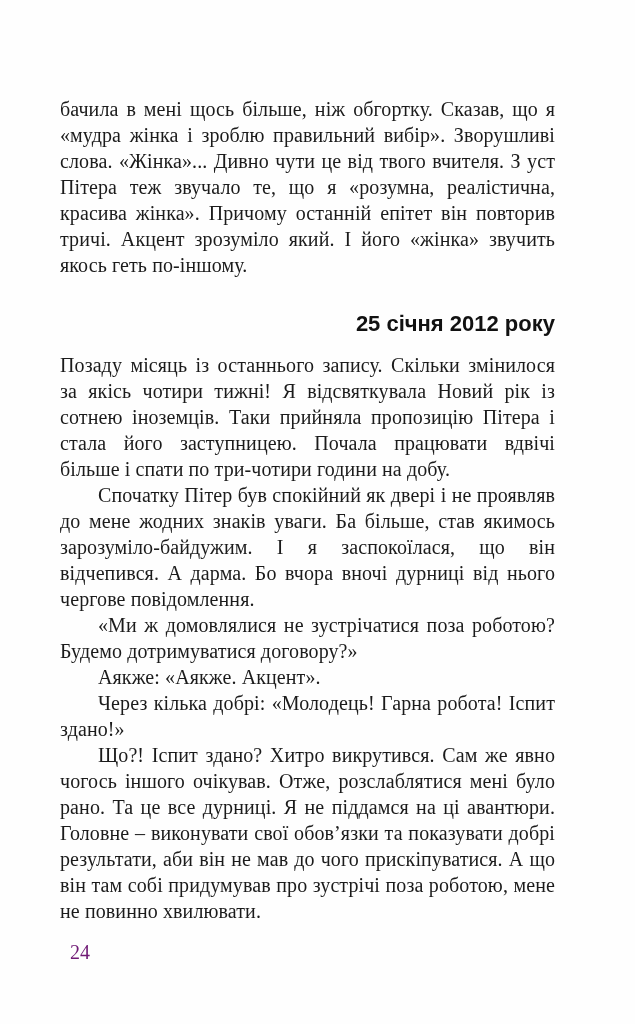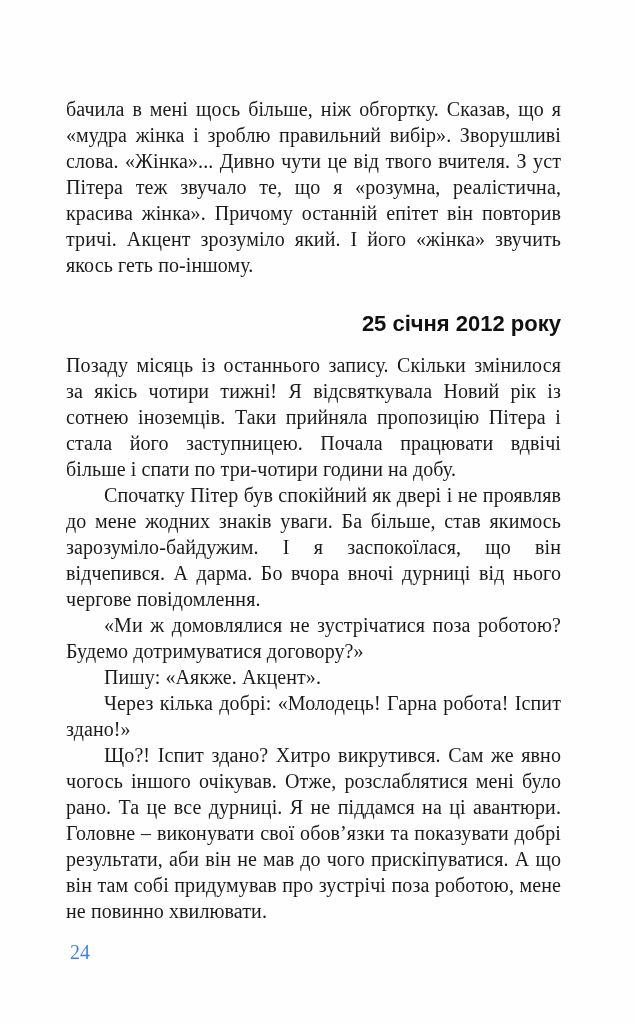--- a/index.html
+++ b/index.html
@@ -12,21 +12,21 @@
     width: 635px;
     height: 1024px;
     background: #fefefe;
     overflow: hidden;
     font-family: "Liberation Serif", "DejaVu Serif", serif;
     color: #1b1b1b;
   }
   .text-block {
     position: absolute;
     top: 96px;
-    left: 66px;
+    left: 60px;
     width: 495px;
   }
   .text-block p {
     margin: 0;
     font-size: 20px;
     line-height: 26px;
     text-align: justify;
     letter-spacing: 0.1px;
   }
   .text-block p.indent {
@@ -42,40 +42,40 @@
     color: #111111;
   }
   .italic {
   }
   .page-number {
     position: absolute;
     left: 70px;
     top: 939px;
     font-size: 20px;
     line-height: 26px;
-    color: #3b82f6;
+    color: #701a75;
   }
 </style>
 </head>
 <body>
 
 <div class="page">
   <div class="text-block">
 
     <p>бачила в мені щось більше, ніж обгортку. Сказав, що я «мудра жінка і зроблю правильний вибір». Зворушливі слова. «Жінка»... Дивно чути це від твого вчителя. З уст Пітера теж звучало те, що я «розумна, реалістична, красива жінка». Причому останній епітет він повторив тричі. Акцент зрозуміло який. І його «жінка» звучить якось геть по-іншому.</p>
 
     <div class="entry-heading">25 січня 2012 року</div>
 
     <p>Позаду місяць із останнього запису. Скільки змінилося за якісь чотири тижні! Я відсвяткувала Новий рік із сотнею іноземців. Таки прийняла пропозицію Пітера і стала його заступницею. Почала працювати вдвічі більше і спати по три-чотири години на добу.</p>
 
     <p class="indent">Спочатку Пітер був спокійний як двері і не проявляв до мене жодних знаків уваги. Ба більше, став якимось зарозуміло-байдужим. І я заспокоїлася, що він відчепився. А дарма. Бо вчора вночі дурниці від нього чергове повідомлення.</p>
 
     <p class="indent italic">«Ми ж домовлялися не зустрічатися поза роботою? Будемо дотримуватися договору?»</p>
 
-    <p class="indent"><span>Пишу: </span><span class="italic">«Аякже. Акцент».</span></p>
+    <p class="indent"><span>Аякже: </span><span class="italic">«Аякже. Акцент».</span></p>
 
     <p class="indent"><span>Через кілька добрі: </span><span class="italic">«Молодець! Гарна робота! Іспит здано!»</span></p>
 
     <p class="indent">Що?! Іспит здано? Хитро викрутився. Сам же явно чогось іншого очікував. Отже, розслаблятися мені було рано. Та це все дурниці. Я не піддамся на ці авантюри. Головне – виконувати свої обов’язки та показувати добрі результати, аби він не мав до чого прискіпуватися. А що він там собі придумував про зустрічі поза роботою, мене не повинно хвилювати.</p>
 
   </div>
 
   <div class="page-number">24</div>
 </div>
 

